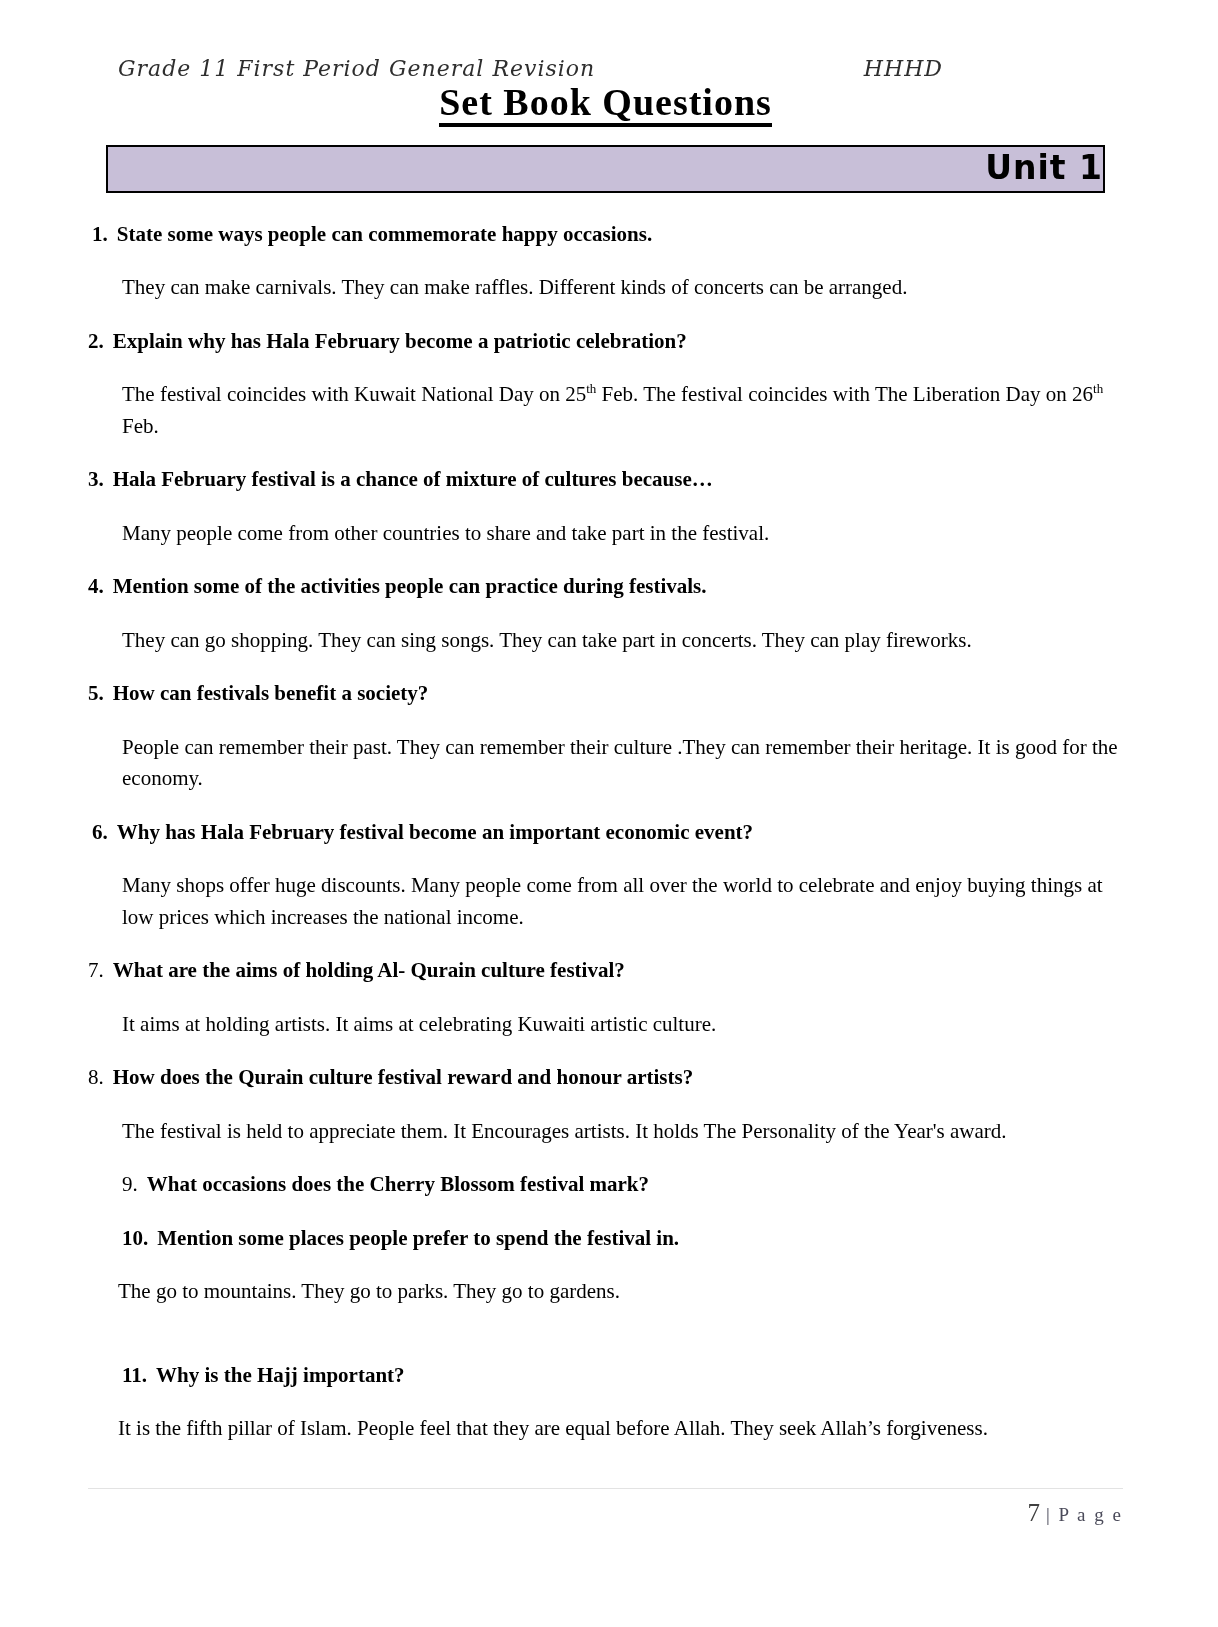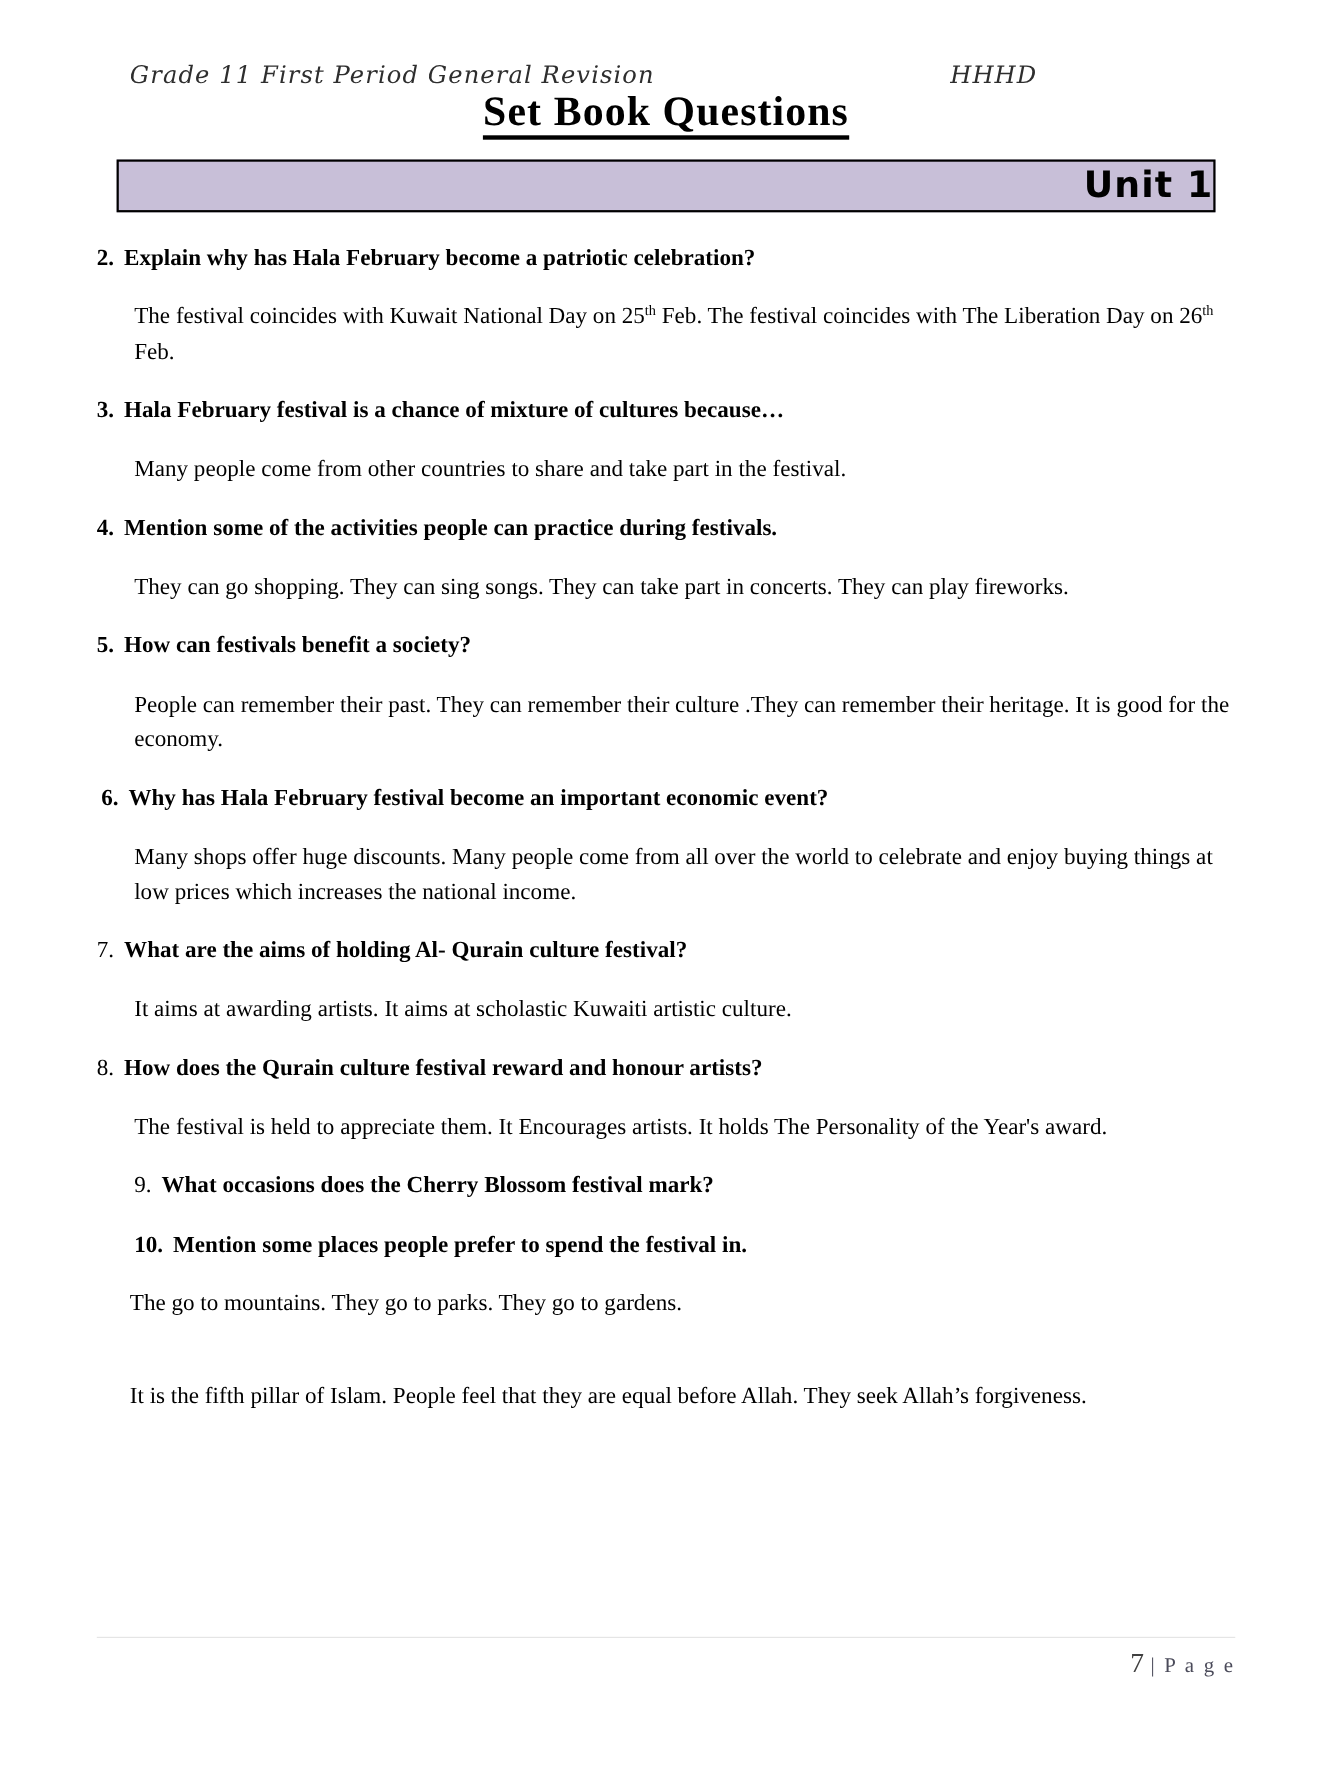--- a/index.html
+++ b/index.html
@@ -108,20 +108,26 @@
   <div class="doc-title-wrap">
     <span class="doc-title">Set Book Questions</span>
   </div>
 
   <div class="unit-banner">
     <span class="unit-banner-label">Unit 1</span>
   </div>
 
   <div class="qa-area">
 
+    <div>
+      <p class="question indent-sm">
+        <span class="q-num">1.</span><span>State some ways people can commemorate happy occasions.</span>
+      </p>
+      <p class="answer">They can make carnivals. They can make raffles. Different kinds of concerts can be arranged.</p>
+    </div>
 
     <div>
       <p class="question">
         <span class="q-num">2.</span><span>Explain why has Hala February become a patriotic celebration?</span>
       </p>
       <p class="answer"><span>The festival coincides with Kuwait National Day on 25</span><sup>th</sup><span> Feb.  The festival coincides with The Liberation Day on 26</span><sup>th</sup><span> Feb.</span></p>
     </div>
 
     <div>
       <p class="question">
@@ -148,21 +154,21 @@
       <p class="question indent-sm">
         <span class="q-num">6.</span><span>Why has Hala February festival become an important economic event?</span>
       </p>
       <p class="answer">Many shops offer huge discounts. Many people come from all over the world to celebrate and enjoy buying things at low prices which increases the national income.</p>
     </div>
 
     <div>
       <p class="question">
         <span class="q-num plain">7.</span><span>What are the aims of holding Al- Qurain culture festival?</span>
       </p>
-      <p class="answer">It aims at awarding artists. It aims at scholastic Kuwaiti artistic culture.</p>
+      <p class="answer">It aims at holding artists. It aims at celebrating Kuwaiti artistic culture.</p>
     </div>
 
     <div>
       <p class="question">
         <span class="q-num plain">8.</span><span>How does the Qurain culture festival reward and honour artists?</span>
       </p>
       <p class="answer">The festival is held to appreciate them. It Encourages artists. It holds The Personality of the Year's award.</p>
     </div>
 
     <div>
@@ -174,20 +180,23 @@
     <div>
       <p class="question indent-lg">
         <span class="q-num">10.</span><span>Mention some places people prefer to spend the festival in.</span>
       </p>
       <p class="answer no-indent">The go to mountains. They go to parks. They go to gardens.</p>
     </div>
 
     <div class="spacer-lg"></div>
 
     <div>
+      <p class="question indent-lg">
+        <span class="q-num">11.</span><span>Why is the Hajj important?</span>
+      </p>
       <p class="answer no-indent">It is the fifth pillar of Islam. People feel that they are equal before Allah. They seek Allah’s forgiveness.</p>
     </div>
 
   </div>
 
   <div class="footer">
     <span class="footer-num">7</span><span class="footer-label">| P a g e</span>
   </div>
 
 </div>

